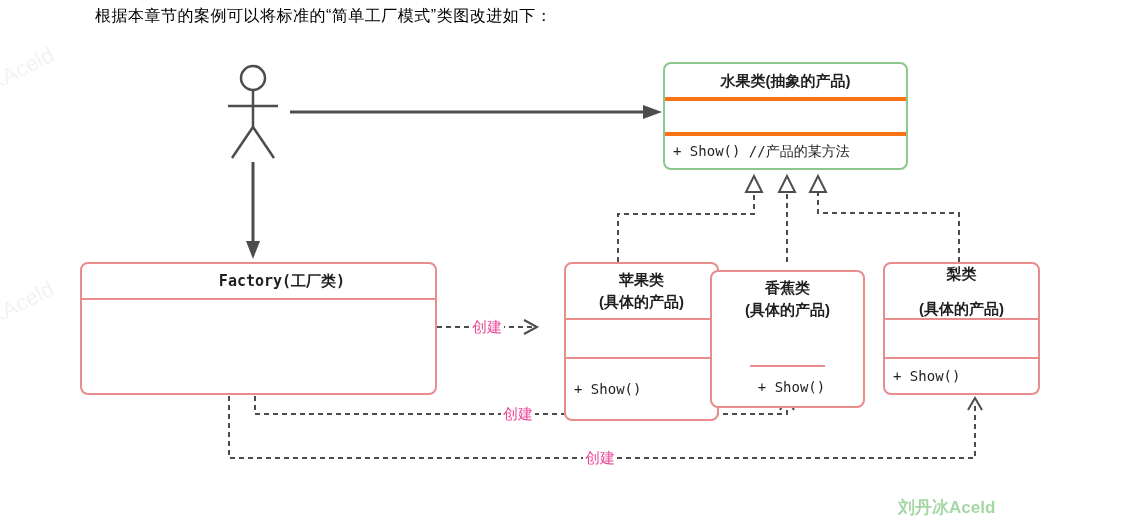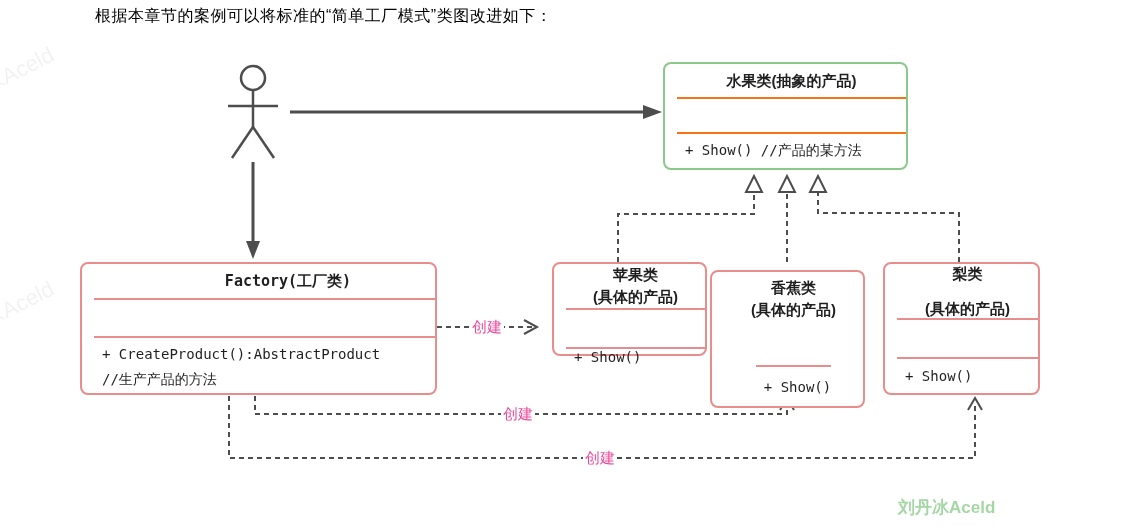--- a/index.html
+++ b/index.html
@@ -13,22 +13,22 @@
     position:absolute;left:95px;top:6px;
     font-size:16px;color:#000000;letter-spacing:.5px;
   }
   .svg-layer{position:absolute;left:0;top:0;pointer-events:none;}
   .uml{
     position:absolute;background:#fff;border:2px solid;border-radius:8px;
     display:flex;flex-direction:column;box-sizing:border-box;
   }
   .uml.green{border-color:#8bc88b;}
   .uml.red{border-color:#e98c8c;}
-  .uml .row{box-sizing:border-box;margin-left:12px;}
-  .uml.green .row + .row{border-top:2px solid #f97316;}
+  .uml .row{box-sizing:border-box;}
+  .uml.green .row + .row{border-top:4px solid #f97316;}
   .uml.red .row + .row{border-top:2px solid #e98c8c;}
   .row.titlebar{
     display:flex;flex-direction:column;align-items:center;justify-content:center;
     font-weight:bold;font-size:15px;line-height:22px;
   }
   .row.attrs{flex:0 0 auto;}
   .row.methods{
     flex:1 1 auto;
     font-family:"DejaVu Sans Mono","Liberation Mono",monospace;
     font-size:14px;display:flex;align-items:center;padding-left:8px;
@@ -106,27 +106,23 @@
 
 <div class="uml green" style="left:663px;top:62px;width:245px;height:108px;">
   <div class="row titlebar" style="height:33px;">水果类(抽象的产品)</div>
   <div class="row attrs" style="height:35px;"></div>
   <div class="row methods">+ Show() //产品的某方法</div>
 </div>
 
 <div class="uml red" style="left:80px;top:262px;width:357px;height:133px;">
   <div class="row titlebar" style="height:34px;font-family:'DejaVu Sans Mono','Liberation Mono',monospace;padding-left:47px;">Factory(工厂类)</div>
   <div class="row attrs" style="height:38px;"></div>
-  <div class="row methods multiline">
-    <div>+ CreateProduct():AbstractProduct</div>
-    <div>//生产产品的方法</div>
-  </div>
 </div>
 
-<div class="uml red" style="left:552px;top:262px;width:155px;height:94px;">
+<div class="uml red" style="left:564px;top:262px;width:155px;height:159px;">
   <div class="row titlebar" style="height:54px;">
     <span>苹果类</span>
     <span>(具体的产品)</span>
   </div>
   <div class="row attrs" style="height:39px;"></div>
   <div class="row methods">+ Show()</div>
 </div>
 
 <div class="uml red" style="left:710px;top:270px;width:155px;height:138px;align-items:center;">
   <div class="row titlebar" style="height:54px;">

